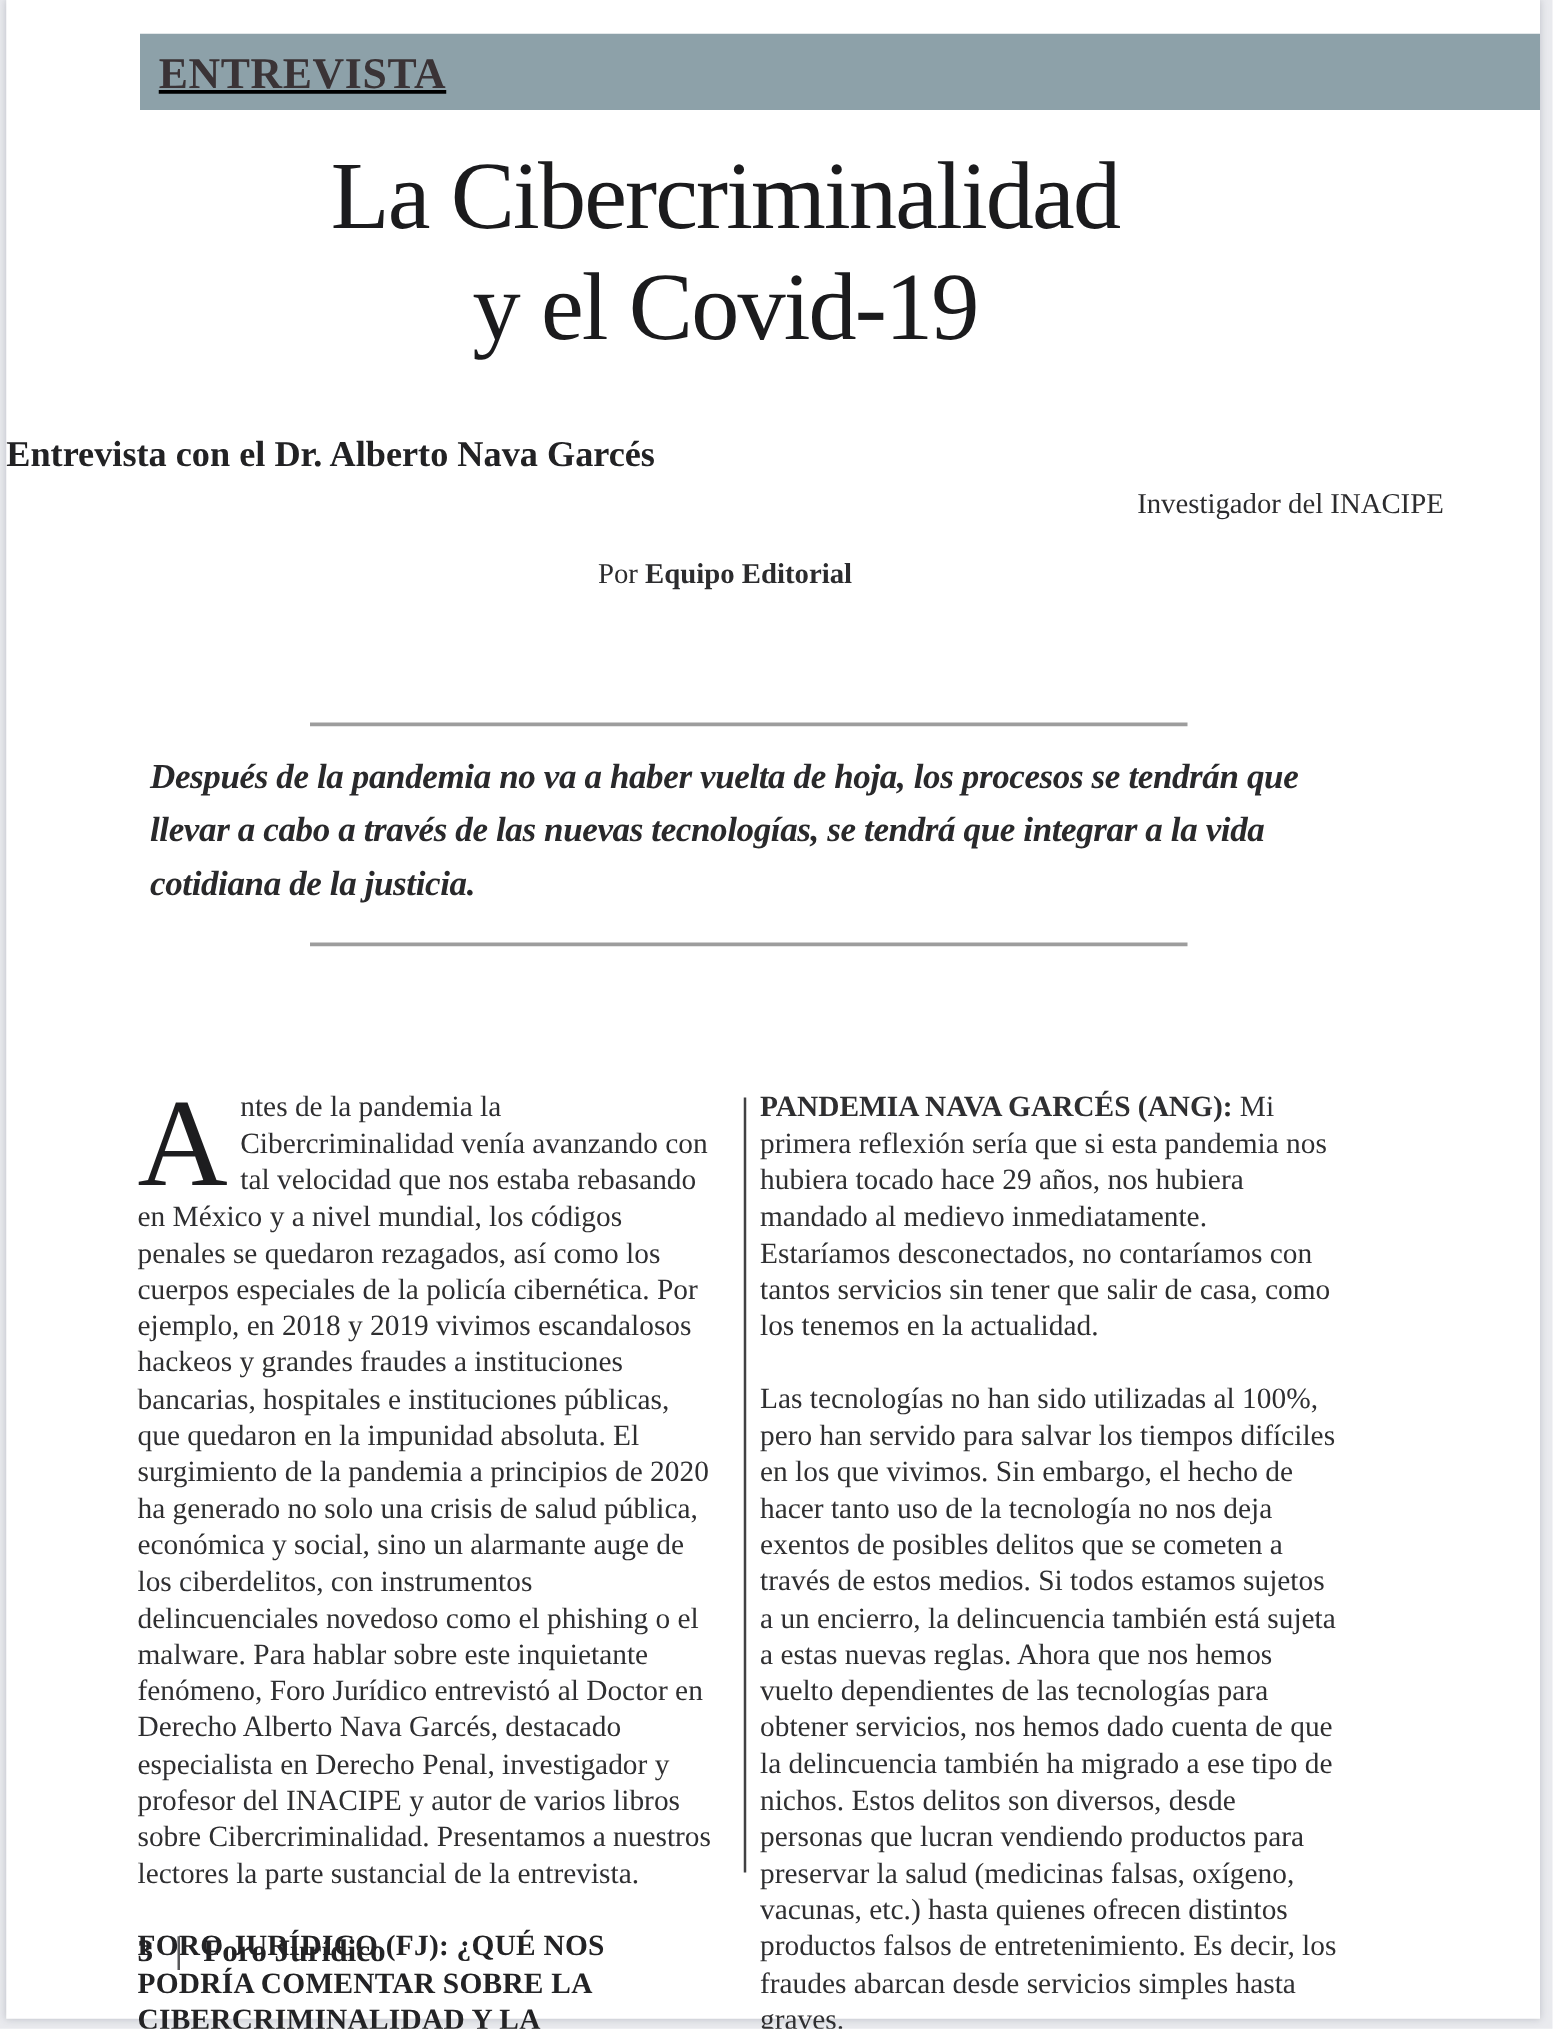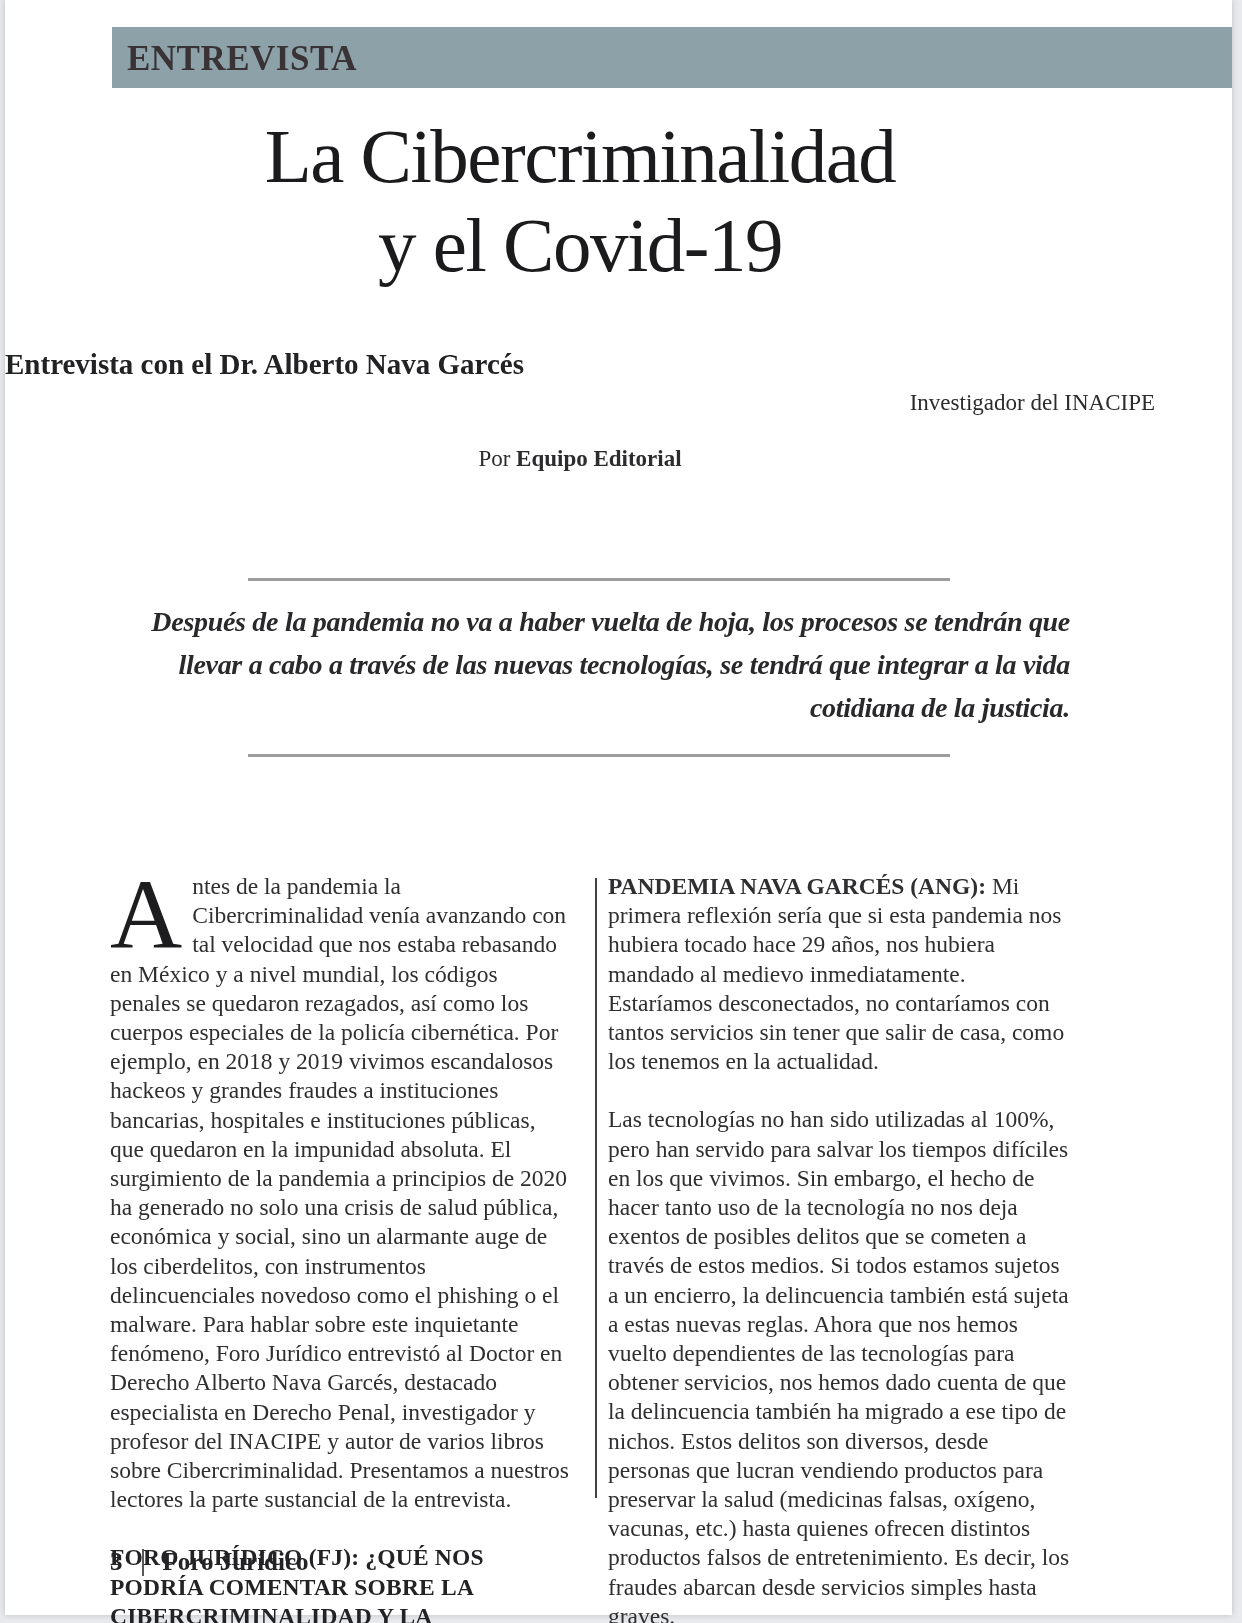--- a/index.html
+++ b/index.html
@@ -11,21 +11,21 @@
     overflow:hidden;
   }
   .page {
     position:absolute; left:5px; top:0; width:1227px; height:1615px;
     background:#ffffff;
     box-shadow:0 0 6px rgba(60,64,80,0.25);
   }
   .kicker-bar {
     position:absolute; left:107px; top:27px; width:1120px; height:61px;
     background:#8da1a9;
-    display:flex; align-items:center;
+    display:flex; align-items:center;text-decoration:underline;
   }
   .kicker-bar span {
     font-size:35px; font-weight:bold; letter-spacing:0.5px;
     color:#3a3336; padding-left:15px; padding-top:2px;
   }
   .title-block {
     position:absolute; left:0; top:112px; width:1150px;
     text-align:center; color:#1b1b1d;
     font-weight:normal; font-size:77px; line-height:89px; letter-spacing:-1.5px;
   }
@@ -42,21 +42,21 @@
     font-size:23px; color:#2c2c2e;
   }
   .credit-line .credit-name { font-weight:bold;margin-top:46px; }
   .rule {
     position:absolute; left:243px; width:702px; height:3px; background:#9d9d9d;
   }
   .rule-top { top:578px; }
   .rule-bottom { top:754px; }
   .pull-quote {
     position:absolute; left:115px; top:600px; width:950px;
-    text-align:right; font-size:28px; font-weight:bold; font-style:italic;
+    text-align:left; font-size:28px; font-weight:bold; font-style:italic;
     line-height:43px; color:#29292b; letter-spacing:-0.3px;
   }
   .column {
     position:absolute; top:872px; width:462px;
     font-size:23.5px; line-height:29.2px; color:#2f2f31;
     text-align:left;
   }
   .column-left { left:105px; }
   .column-right { left:603px; }
   .dropcap {

